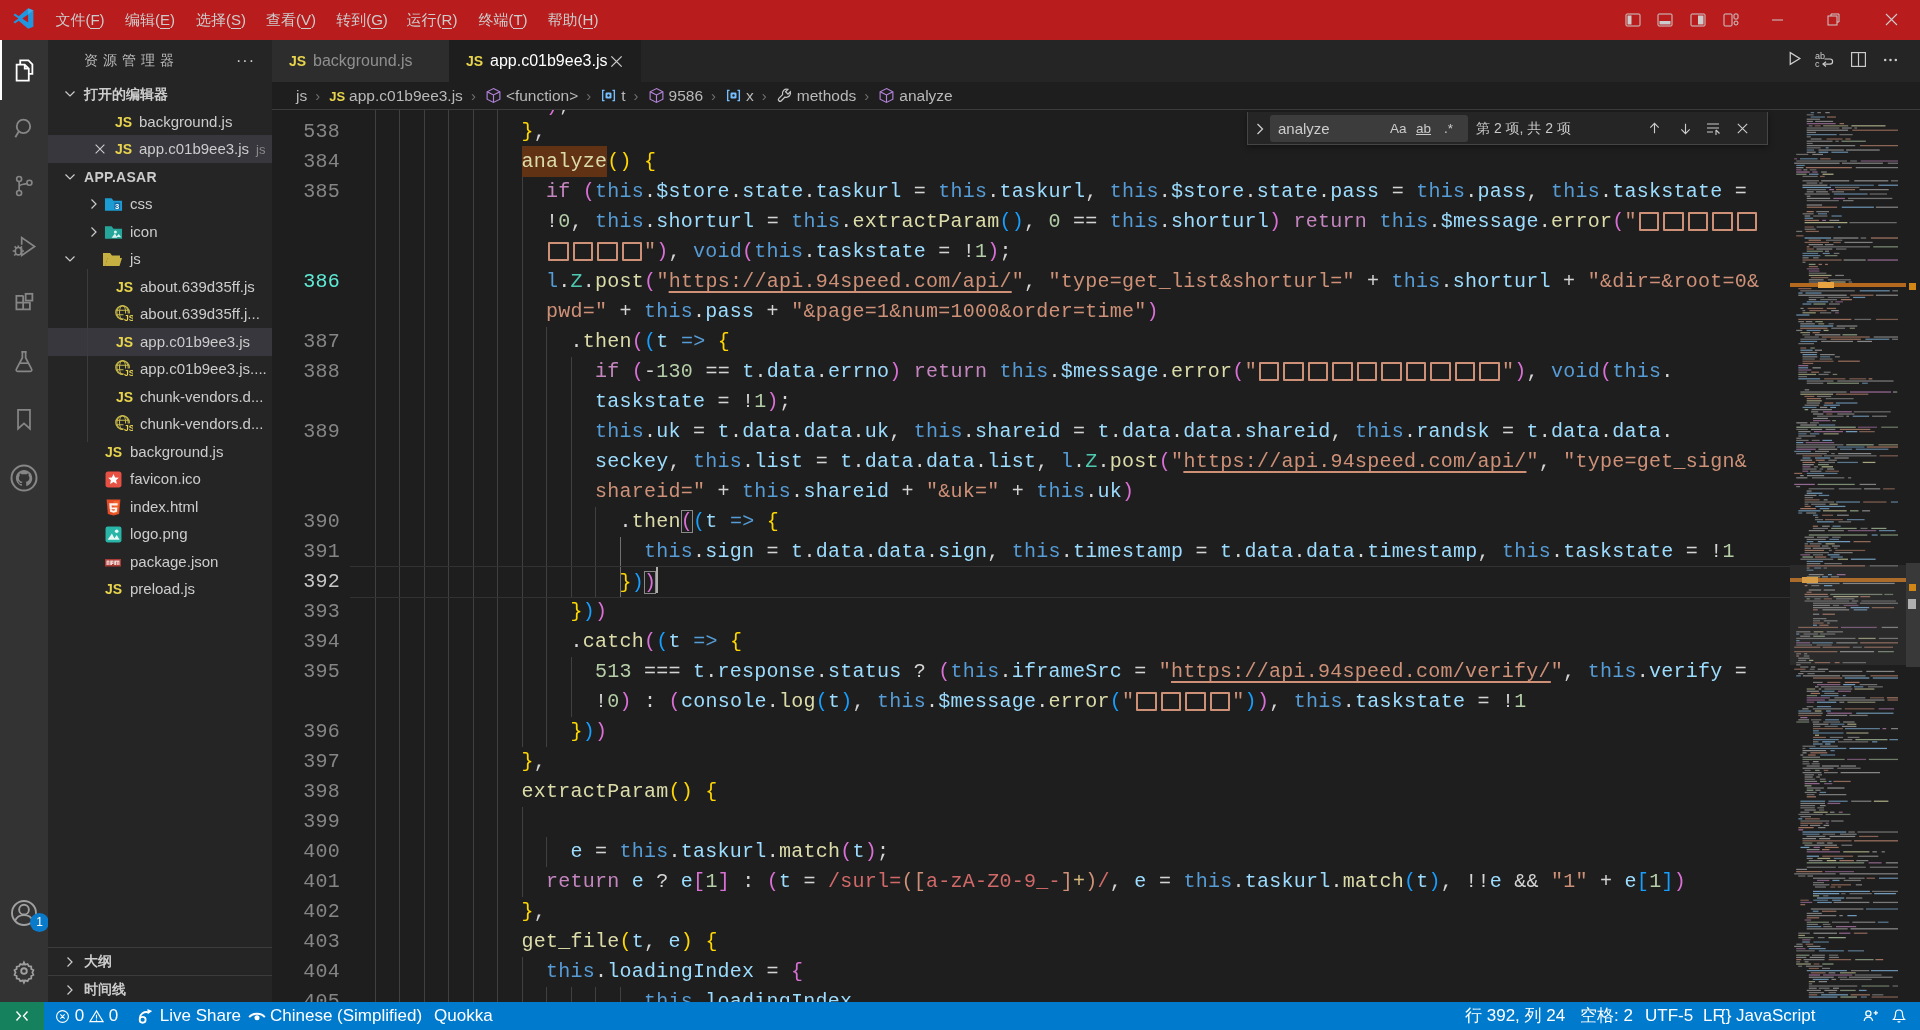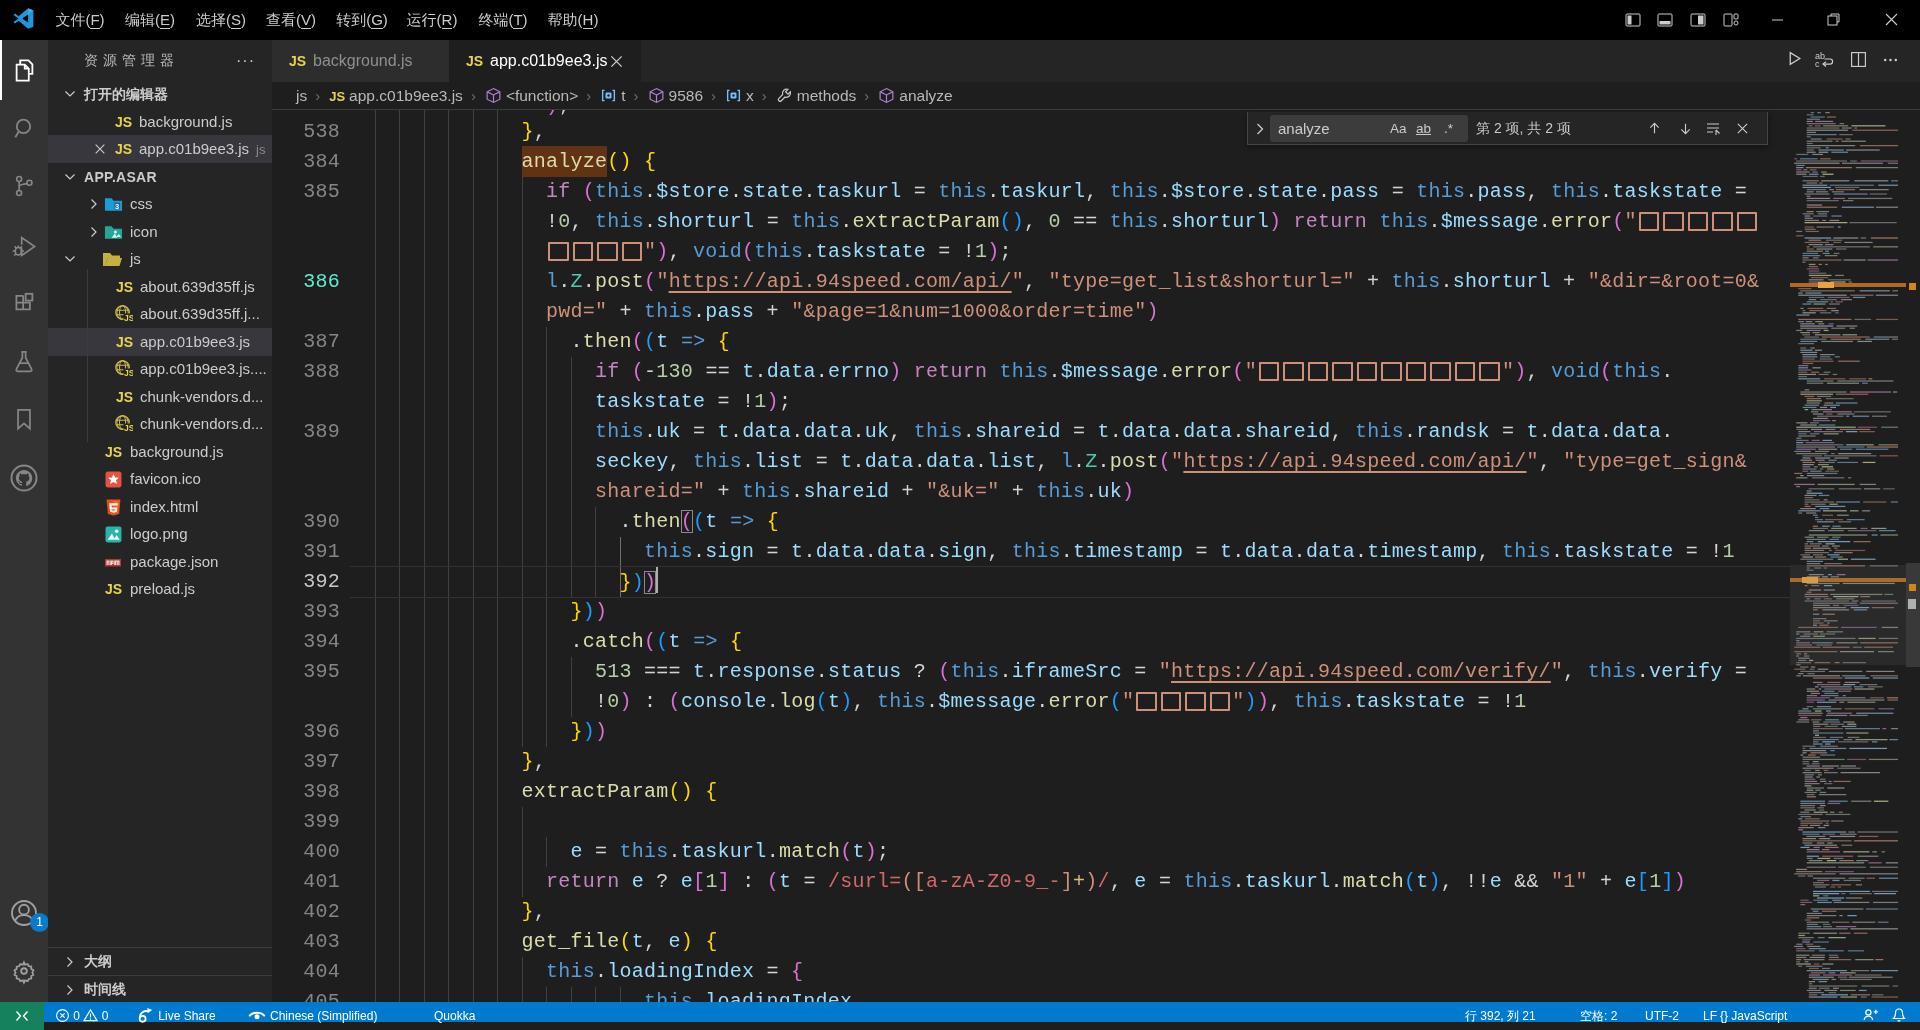--- a/index.html
+++ b/index.html
@@ -1,19 +1,19 @@
 <!DOCTYPE html>
 <html><head><meta charset="utf-8"><title>app.c01b9ee3.js - app.asar - Visual Studio Code</title>
 <style>
 *{margin:0;padding:0;box-sizing:border-box}
 html,body{width:1920px;height:1030px;overflow:hidden;background:#1e1e1e;
  font-family:"Liberation Sans",sans-serif;-webkit-font-smoothing:antialiased}
 .abs{position:absolute}
 
-#title{position:absolute;left:0;top:0;width:1920px;height:40px;background:#000000}
+#title{position:absolute;left:0;top:0;width:1920px;height:40px;background:#b91c1c}
 #title .menu{position:absolute;top:0;height:40px;line-height:40px;color:#cccccc;font-size:15px;text-align:center}
 #title .menu u{text-decoration:none;border-bottom:1px solid #cccccc}
 #title .tt{position:absolute;top:0;left:760px;width:400px;height:40px;line-height:40px;color:#c8c8c8;font-size:15px;text-align:center}
 
 #abar{position:absolute;left:0;top:40px;width:48px;height:962px;background:#333333}
 .aicon{position:absolute;left:0;width:48px;height:60px;display:flex;align-items:center;justify-content:center}
 
 #side{position:absolute;left:48px;top:40px;width:224px;height:962px;background:#252526;overflow:hidden}
 #side .hdr{position:absolute;left:36px;top:0;height:40px;line-height:40px;color:#bbbbbb;font-size:14px;letter-spacing:5px}
 .srow{position:absolute;left:0;width:224px;height:28px;line-height:28px;color:#cccccc;font-size:15px;white-space:nowrap}
@@ -40,21 +40,21 @@
 .m{background:#613214;padding:4px 0}
 .bx{position:relative;box-shadow:inset 0 0 0 1px #8a8a8a}
 .cj{display:inline-block;overflow:hidden;height:30px;vertical-align:top}
 .cj i{display:inline-block;box-sizing:border-box;width:20.5px;height:19px;border:2.5px solid #ce9178;margin:5px 2px 0 2px;border-radius:1px}
 .guide{position:absolute;width:1px;background:#404040}
 .lineborder{position:absolute;left:78px;height:1px;background:#323232}
 
 #find{position:absolute;left:1247px;top:112px;width:521px;height:33px;background:#252526;
  border:1px solid #454545;border-top:none;box-shadow:0 2px 6px rgba(0,0,0,.4)}
 
-#status{position:absolute;left:0;top:1002px;width:1920px;height:20px;background:#007acc;color:#ffffff;font-size:12px}
+#status{position:absolute;left:0;top:1002px;width:1920px;height:28px;background:#007acc;color:#ffffff;font-size:17px}
 #status .it{position:absolute;top:0;height:28px;line-height:28px;white-space:nowrap}
 </style></head><body>
 <div id="title">
 <svg class="abs" style="left:13px;top:8px" width="21" height="21" viewBox="0 0 100 100">
 <path fill-rule="evenodd" fill="#2196e0" d="M72 1 L97 11 V89 L72 99 L27 61 L10 74 L2 67 L26 50 L2 33 L10 26 L27 39 Z M72 31 L44 50 L72 69 Z"></path>
 <path fill="#53b7e8" d="M72 1 L97 11 L72 31z" opacity=".6"></path>
     </svg>
 <div class="menu" style="left:54px;width:52px">文件(<u>F</u>)</div>
 <div class="menu" style="left:124px;width:52px">编辑(<u>E</u>)</div>
 <div class="menu" style="left:195px;width:52px">选择(<u>S</u>)</div>
@@ -1451,23 +1451,23 @@
         <path d="M3.2 10.5 C3.2 6.8 6.8 4.3 10.4 5.3" fill="none" stroke="#ffffff" stroke-width="1.5"></path>
         <path d="M13.6 4.3 L9.6 2.6 L9.9 6.9 Z" fill="#ffffff"></path>
         <circle cx="5.6" cy="11.6" r="2.5" fill="none" stroke="#ffffff" stroke-width="1.5"></circle>
       </svg> Live Share</div>
 <div class="it" style="left:247px"><svg width="20" height="20" viewBox="0 0 16 16" style="vertical-align:-4.5px">
         <path d="M1.8 9 C4.2 5.2 11.8 5.2 14.2 9" fill="none" stroke="#ffffff" stroke-width="1.5"></path>
         <circle cx="8" cy="9.3" r="2" fill="#ffffff"></circle>
       </svg></div>
 <div class="it" style="left:270px">Chinese (Simplified)</div>
 <div class="it" style="left:434px">Quokka</div>
-<div class="it" style="left:1465px">行 392, 列 21</div>
+<div class="it" style="left:1465px">行 392, 列 24</div>
 <div class="it" style="left:1580px">空格: 2</div>
-<div class="it" style="left:1645px">UTF-2</div>
+<div class="it" style="left:1645px">UTF-5</div>
 <div class="it" style="left:1703px">LF</div>
 <div class="it" style="left:1720px">{} JavaScript</div>
 <div class="it" style="left:1862px"><svg width="17" height="17" viewBox="0 0 16 16" style="vertical-align:-3px">
         <circle cx="6" cy="6" r="2.4" fill="none" stroke="#ffffff" stroke-width="1.2"></circle>
         <path d="M2 13 C2.5 10.5 4 9.5 6 9.5 C8 9.5 9.5 10.5 10 13" fill="none" stroke="#ffffff" stroke-width="1.2"></path>
         <path d="M11 5.5 H15 M13 3.5 V7.5" stroke="#ffffff" stroke-width="1.2"></path>
       </svg></div>
 <div class="it" style="left:1891px"><svg width="16" height="16" viewBox="0 0 16 16" style="vertical-align:-3px">
         <path d="M8 2 C5.5 2 4.5 4 4.5 6 C4.5 9 3.5 10.5 2.5 11.5 H13.5 C12.5 10.5 11.5 9 11.5 6 C11.5 4 10.5 2 8 2 Z" fill="none" stroke="#ffffff" stroke-width="1.2"></path>
         <path d="M6.8 13.2 a1.3 1.3 0 0 0 2.4 0" fill="none" stroke="#ffffff" stroke-width="1.2"></path>

